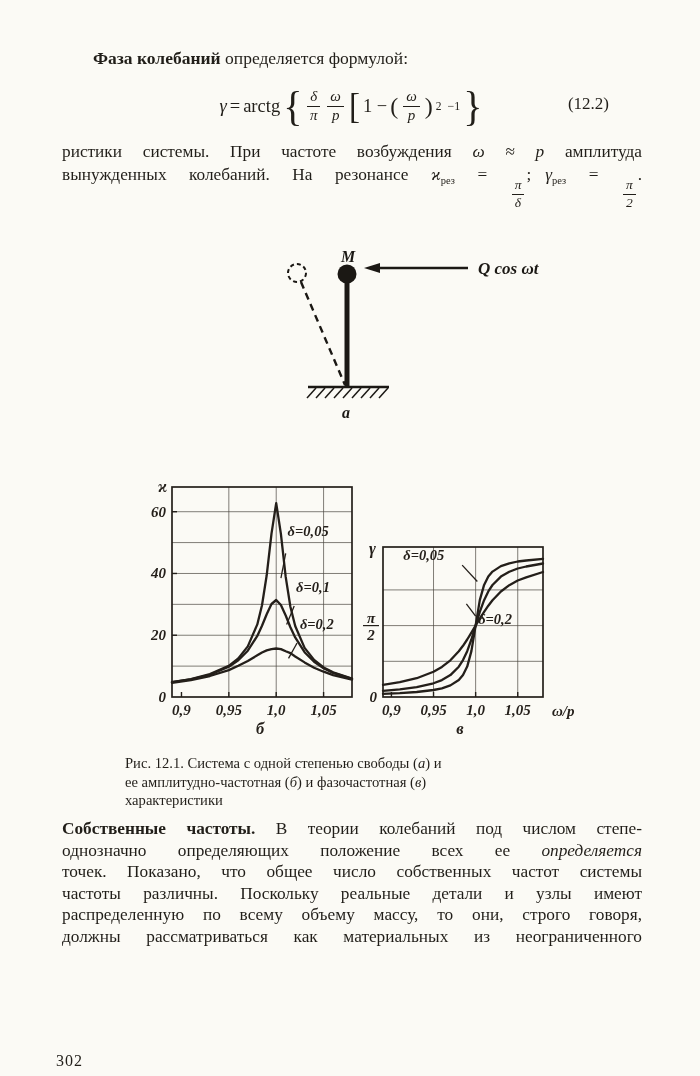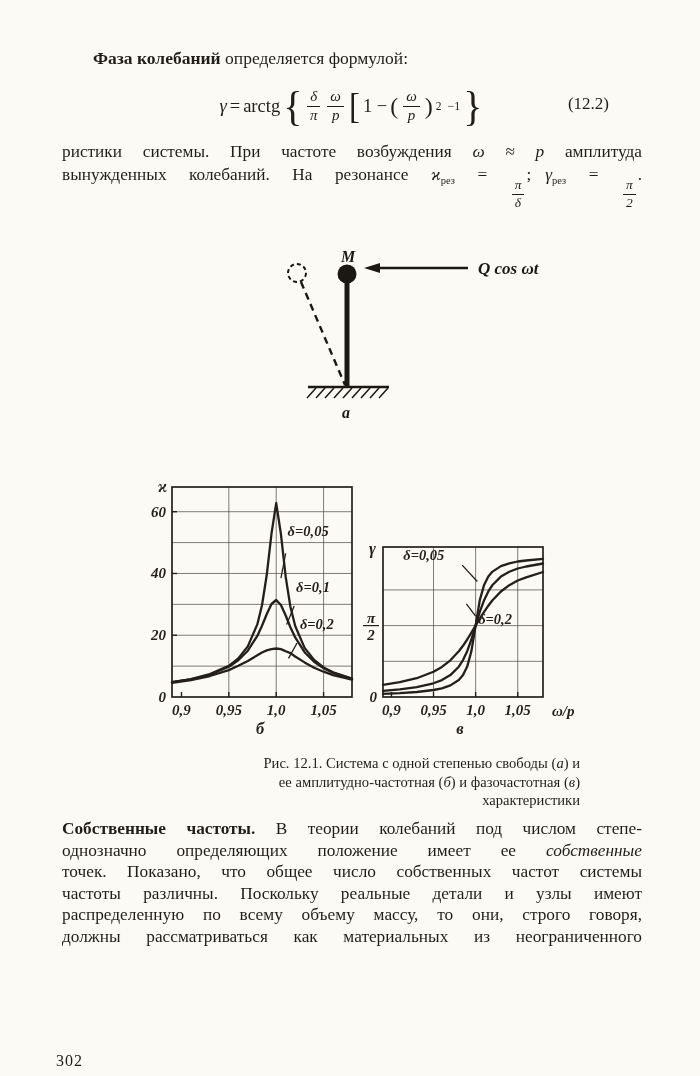--- a/index.html
+++ b/index.html
@@ -5,21 +5,21 @@
   html,body{margin:0;padding:0;}
   body{width:700px;height:1076px;position:relative;background:#fbfaf5;
        font-family:"Liberation Serif", serif;color:#211e19;overflow:hidden;}
   .abs{position:absolute;}
   .b{font-weight:bold;}
   .i{font-style:italic;}
   
   .para{width:580px;font-size:17.3px;}
   .jline{text-align:justify;text-align-last:justify;line-height:21.6px;white-space:normal;}
   .p1 .jline{line-height:23.2px;}
-  .capline{text-align:right;line-height:18.5px;font-size:14.6px;}
+  .capline{text-align:left;line-height:18.5px;font-size:14.6px;}
   
   .fr{display:inline-flex;flex-direction:column;align-items:center;vertical-align:-9px;
       line-height:1;margin:0 2px;}
   .fr .n{border-bottom:1.3px solid #211e19;padding:0 3px 1px;}
   .fr .n,.fr .d{font-size:13.5px;font-style:italic;line-height:1.15;}
   .sb{font-style:italic;}
   .sb sub{font-size:10.5px;font-style:normal;}
   
   .formula-wrap{left:62px;top:80px;width:578px;height:52px;}
   .formula{display:flex;align-items:center;justify-content:center;gap:3px;
@@ -181,20 +181,20 @@
   </svg>
 
 <div class="abs" style="left:125px;top:754px;width:455px;" id="caption">
     <div class="capline"><span>Рис. 12.1. Система с одной степенью свободы (</span><span class="i">а</span><span>) и</span></div>
     <div class="capline"><span>ее амплитудно-частотная (</span><span class="i">б</span><span>) и фазочастотная (</span><span class="i">в</span><span>)</span></div>
     <div class="capline"><span>характеристики</span></div>
   </div>
 
 <div class="abs para" style="left:62px;top:818px;" id="para2">
     <div class="jline"><span class="b">Собственные частоты.</span><span> В теории колебаний под числом степе-</span></div>
-    <div class="jline"><span>однозначно определяющих положение имеет ее </span><span class="i">собственные</span></div>
+    <div class="jline"><span>однозначно определяющих положение всех ее </span><span class="i">определяется</span></div>
     <div class="jline"><span>точек. Показано, что общее число собственных частот системы</span></div>
     <div class="jline"><span>частоты различны. Поскольку реальные детали и узлы имеют</span></div>
     <div class="jline"><span>распределенную по всему объему массу, то они, строго говоря,</span></div>
     <div class="jline"><span>должны рассматриваться как материальных из неограниченного</span></div>
   </div>
 
 <div class="abs pagenum">302</div>
 
 </body></html>

